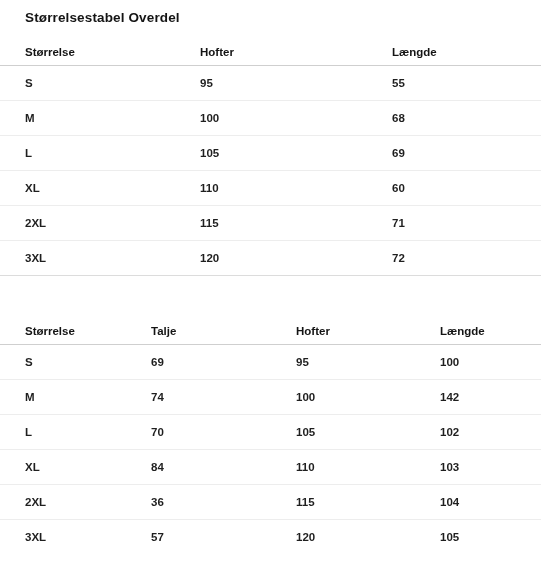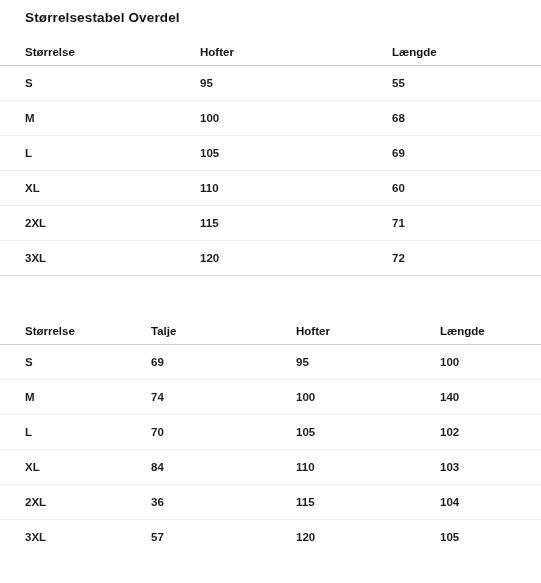--- a/index.html
+++ b/index.html
@@ -161,21 +161,21 @@
         <tr>
           <td class="c0">S</td>
           <td class="c1">69</td>
           <td class="c2">95</td>
           <td class="c3">100</td>
         </tr>
         <tr>
           <td class="c0">M</td>
           <td class="c1">74</td>
           <td class="c2">100</td>
-          <td class="c3">140</td>
+          <td class="c3">142</td>
         </tr>
         <tr>
           <td class="c0">L</td>
           <td class="c1">70</td>
           <td class="c2">105</td>
           <td class="c3">102</td>
         </tr>
         <tr>
           <td class="c0">XL</td>
           <td class="c1">84</td>

